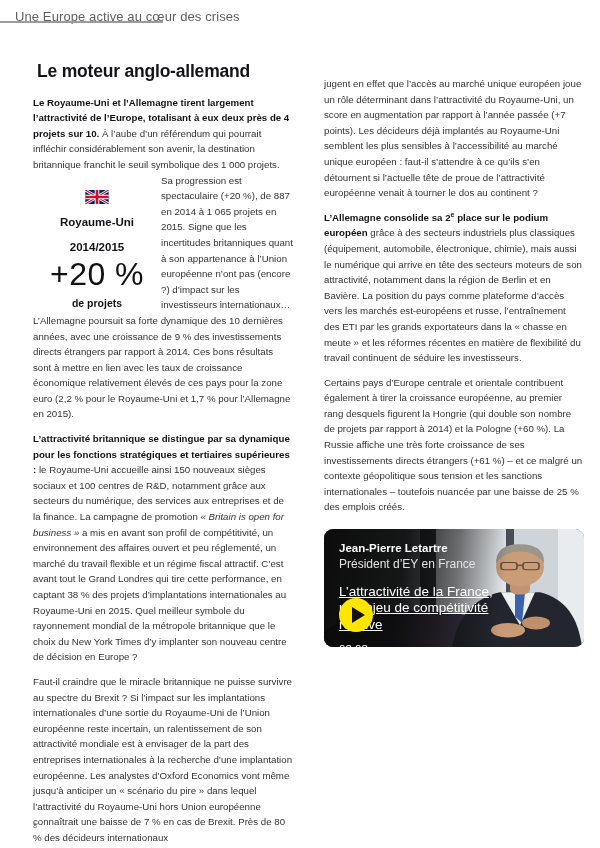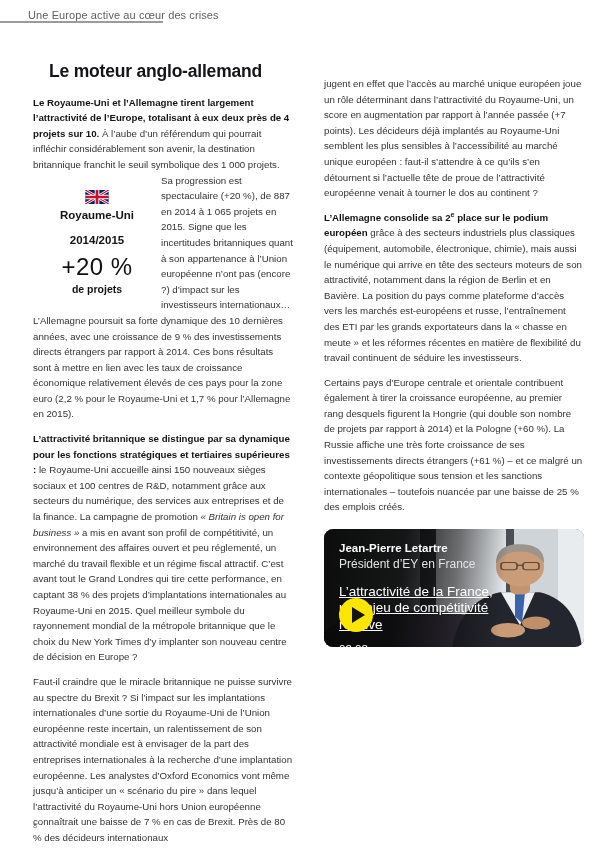--- a/index.html
+++ b/index.html
@@ -1,41 +1,41 @@
 <!DOCTYPE html>
 <html lang="fr"><head>
 <meta charset="utf-8">
 <style>
   html,body{margin:0;padding:0;}
   body{
     width:600px;height:848px;position:relative;background:#ffffff;
     font-family:"Liberation Sans",sans-serif;color:#333;overflow:hidden;
   }
-  .running-header{position:absolute;left:28px;top:9px;font-size:11px;color:#5f5f5f;letter-spacing:.1px;}
+  .running-header{position:absolute;left:15px;top:9px;font-size:13px;color:#5f5f5f;letter-spacing:.1px;}
   .header-rule{position:absolute;left:0;top:21px;width:163px;height:2px;background:#9b9b9b;}
 
   .col{position:absolute;width:260px;font-size:9.7px;line-height:15.6px;color:#333;}
   .col-left{left:33px;top:64px;}
   .col-right{left:324px;top:76px;}
 
-  h1{font-size:17.5px;font-weight:bold;color:#141418;margin:0 0 15px 16px;letter-spacing:-.2px;}
+  h1{font-size:17.5px;font-weight:bold;color:#141418;margin:0 0 15px 4px;letter-spacing:-.2px;}
   p{margin:0 0 9px 0;}
   b{color:#141418;}
   i{font-style:italic;}
   sup{font-size:7px;line-height:0;}
 
   
   .stat{
     float:left;width:128px;height:138px;box-sizing:border-box;padding-top:17px;
     display:flex;flex-direction:column;align-items:center;text-align:center;
   }
   .stat-flag svg{width:24px;height:14px;display:block;}
-  .stat-label{font-weight:bold;font-size:11.5px;line-height:13.5px;color:#141418;margin-top:5px;}
-  .stat-value{font-size:24px;line-height:30px;color:#111;margin-top:4px;letter-spacing:.5px;}
-  .stat-caption{font-weight:bold;font-size:10.5px;color:#141418;margin-top:0;}
+  .stat-label{font-weight:bold;font-size:11.5px;line-height:13.5px;color:#141418;margin-top:12px;}
+  .stat-value{font-size:32px;line-height:30px;color:#111;margin-top:4px;letter-spacing:.5px;}
+  .stat-caption{font-weight:bold;font-size:10.5px;color:#141418;margin-top:7px;}
 
   
   .video-card{
     position:relative;width:260px;height:118px;margin-top:14px;border-radius:9px;
     overflow:hidden;background:#1a1a1a;cursor:pointer;
   }
   .video-photo{position:absolute;inset:0;}
   .video-photo svg{width:100%;height:100%;display:block;}
   .video-overlay{
     position:absolute;inset:0;

